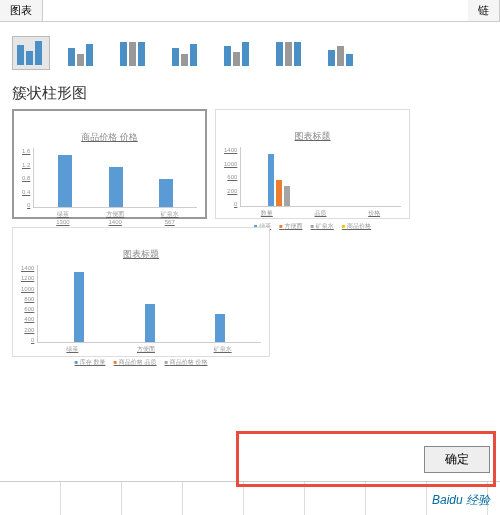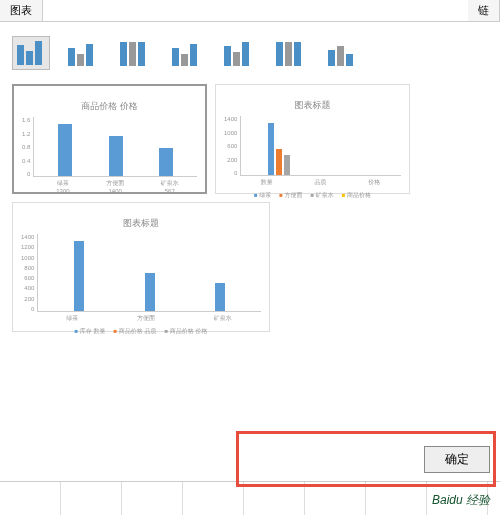--- a/index.html
+++ b/index.html
@@ -8,21 +8,21 @@
     .tab { padding: 3px 10px; border-right: 1px solid #ccc; background: #f5f5f5; }
     .content { padding: 8px 12px; }
     .icon-row { display: flex; gap: 14px; padding: 6px 0 14px 0; }
     .chart-icon { width: 38px; height: 34px; display: flex; align-items: flex-end; gap: 2px; padding: 4px; cursor: pointer; position: relative; }
     .chart-icon.selected { background: #e6e6e6; border: 1px solid #bbb; }
     .bar { width: 7px; }
     .bar.b { background: #4a90c7; }
     .bar.g { background: #999; }
     .subtitle { font-size: 15px; color: #333; margin-bottom: 6px; }
     .preview-grid { display: flex; flex-wrap: wrap; gap: 8px; }
-    .preview { border: 1px solid #ddd; background: #fff; padding: 14px 8px; font-size: 8px; color: #666; }
+    .preview { border: 1px solid #ddd; background: #fff; padding: 20px 8px; font-size: 8px; color: #666; text-decoration: underline; }
     .preview.selected { border: 2px solid #999; }
     .preview.small { width: 195px; height: 110px; }
     .preview.large { width: 258px; height: 130px; }
     .preview-title { text-align: center; font-size: 9px; color: #888; margin-bottom: 4px; }
     .chart-area { display: flex; height: 60px; }
     .y-axis { display: flex; flex-direction: column; justify-content: space-between; font-size: 6px; color: #999; padding-right: 3px; text-align: right; }
     .plot { flex: 1; border-left: 1px solid #ccc; border-bottom: 1px solid #ccc; display: flex; align-items: flex-end; justify-content: space-around; padding: 0 6px; }
     .plot-bar { background: #5b9bd5; width: 14px; }
     .plot-group { display: flex; gap: 2px; align-items: flex-end; }
     .plot-group .mini { width: 6px; }
@@ -31,21 +31,21 @@
     .legend { display: flex; justify-content: center; gap: 8px; font-size: 6px; color: #999; margin-top: 4px; }
     .legend span::before { content: "■ "; }
     .leg-b::before { color: #5b9bd5; }
     .leg-o::before { color: #ed7d31; }
     .leg-g::before { color: #a5a5a5; }
     .leg-y::before { color: #ffc000; }
     .button-row { position: absolute; bottom: 42px; right: 10px; display: flex; gap: 8px; }
     .btn { padding: 4px 20px; font-size: 12px; border: 1px solid #888; background: #eee; cursor: pointer; }
     .highlight-box { position: absolute; border: 3px solid #e74c3c; bottom: 28px; right: 4px; width: 260px; height: 56px; pointer-events: none; }
     .grid-bg { position: absolute; bottom: 0; left: 0; right: 0; height: 34px; background: repeating-linear-gradient(to right, #fff, #fff 60px, #ddd 60px, #ddd 61px); border-top: 1px solid #ccc; }
-    .watermark { position: absolute; bottom: 6px; right: 10px; color: #14532d; font-size: 12px; font-style: italic; }
+    .watermark { position: absolute; bottom: 6px; right: 10px; color: #0369a1; font-size: 12px; font-style: italic; }
   </style>
 </head>
 <body>
 
 <div class="tab-strip">
   <div class="tab">图表</div>
   <div style="flex:1"></div>
   <div class="tab">链</div>
 </div>
 
@@ -81,20 +81,21 @@
         <span class="bar g" style="height:24px"></span>
         <span class="bar b" style="height:24px"></span>
     </div>
     <div class="chart-icon">
       <span class="bar b" style="height:16px"></span>
         <span class="bar g" style="height:20px"></span>
         <span class="bar b" style="height:12px"></span>
     </div>
   </div>
 
+  <div class="subtitle">簇状柱形图</div>
 
   <div class="preview-grid">
 
     <div class="preview small selected">
       <div class="preview-title">商品价格 价格</div>
       <div class="chart-area">
         <div class="y-axis">
           <span>1.6</span>
             <span>1.2</span>
             <span>0.8</span>

